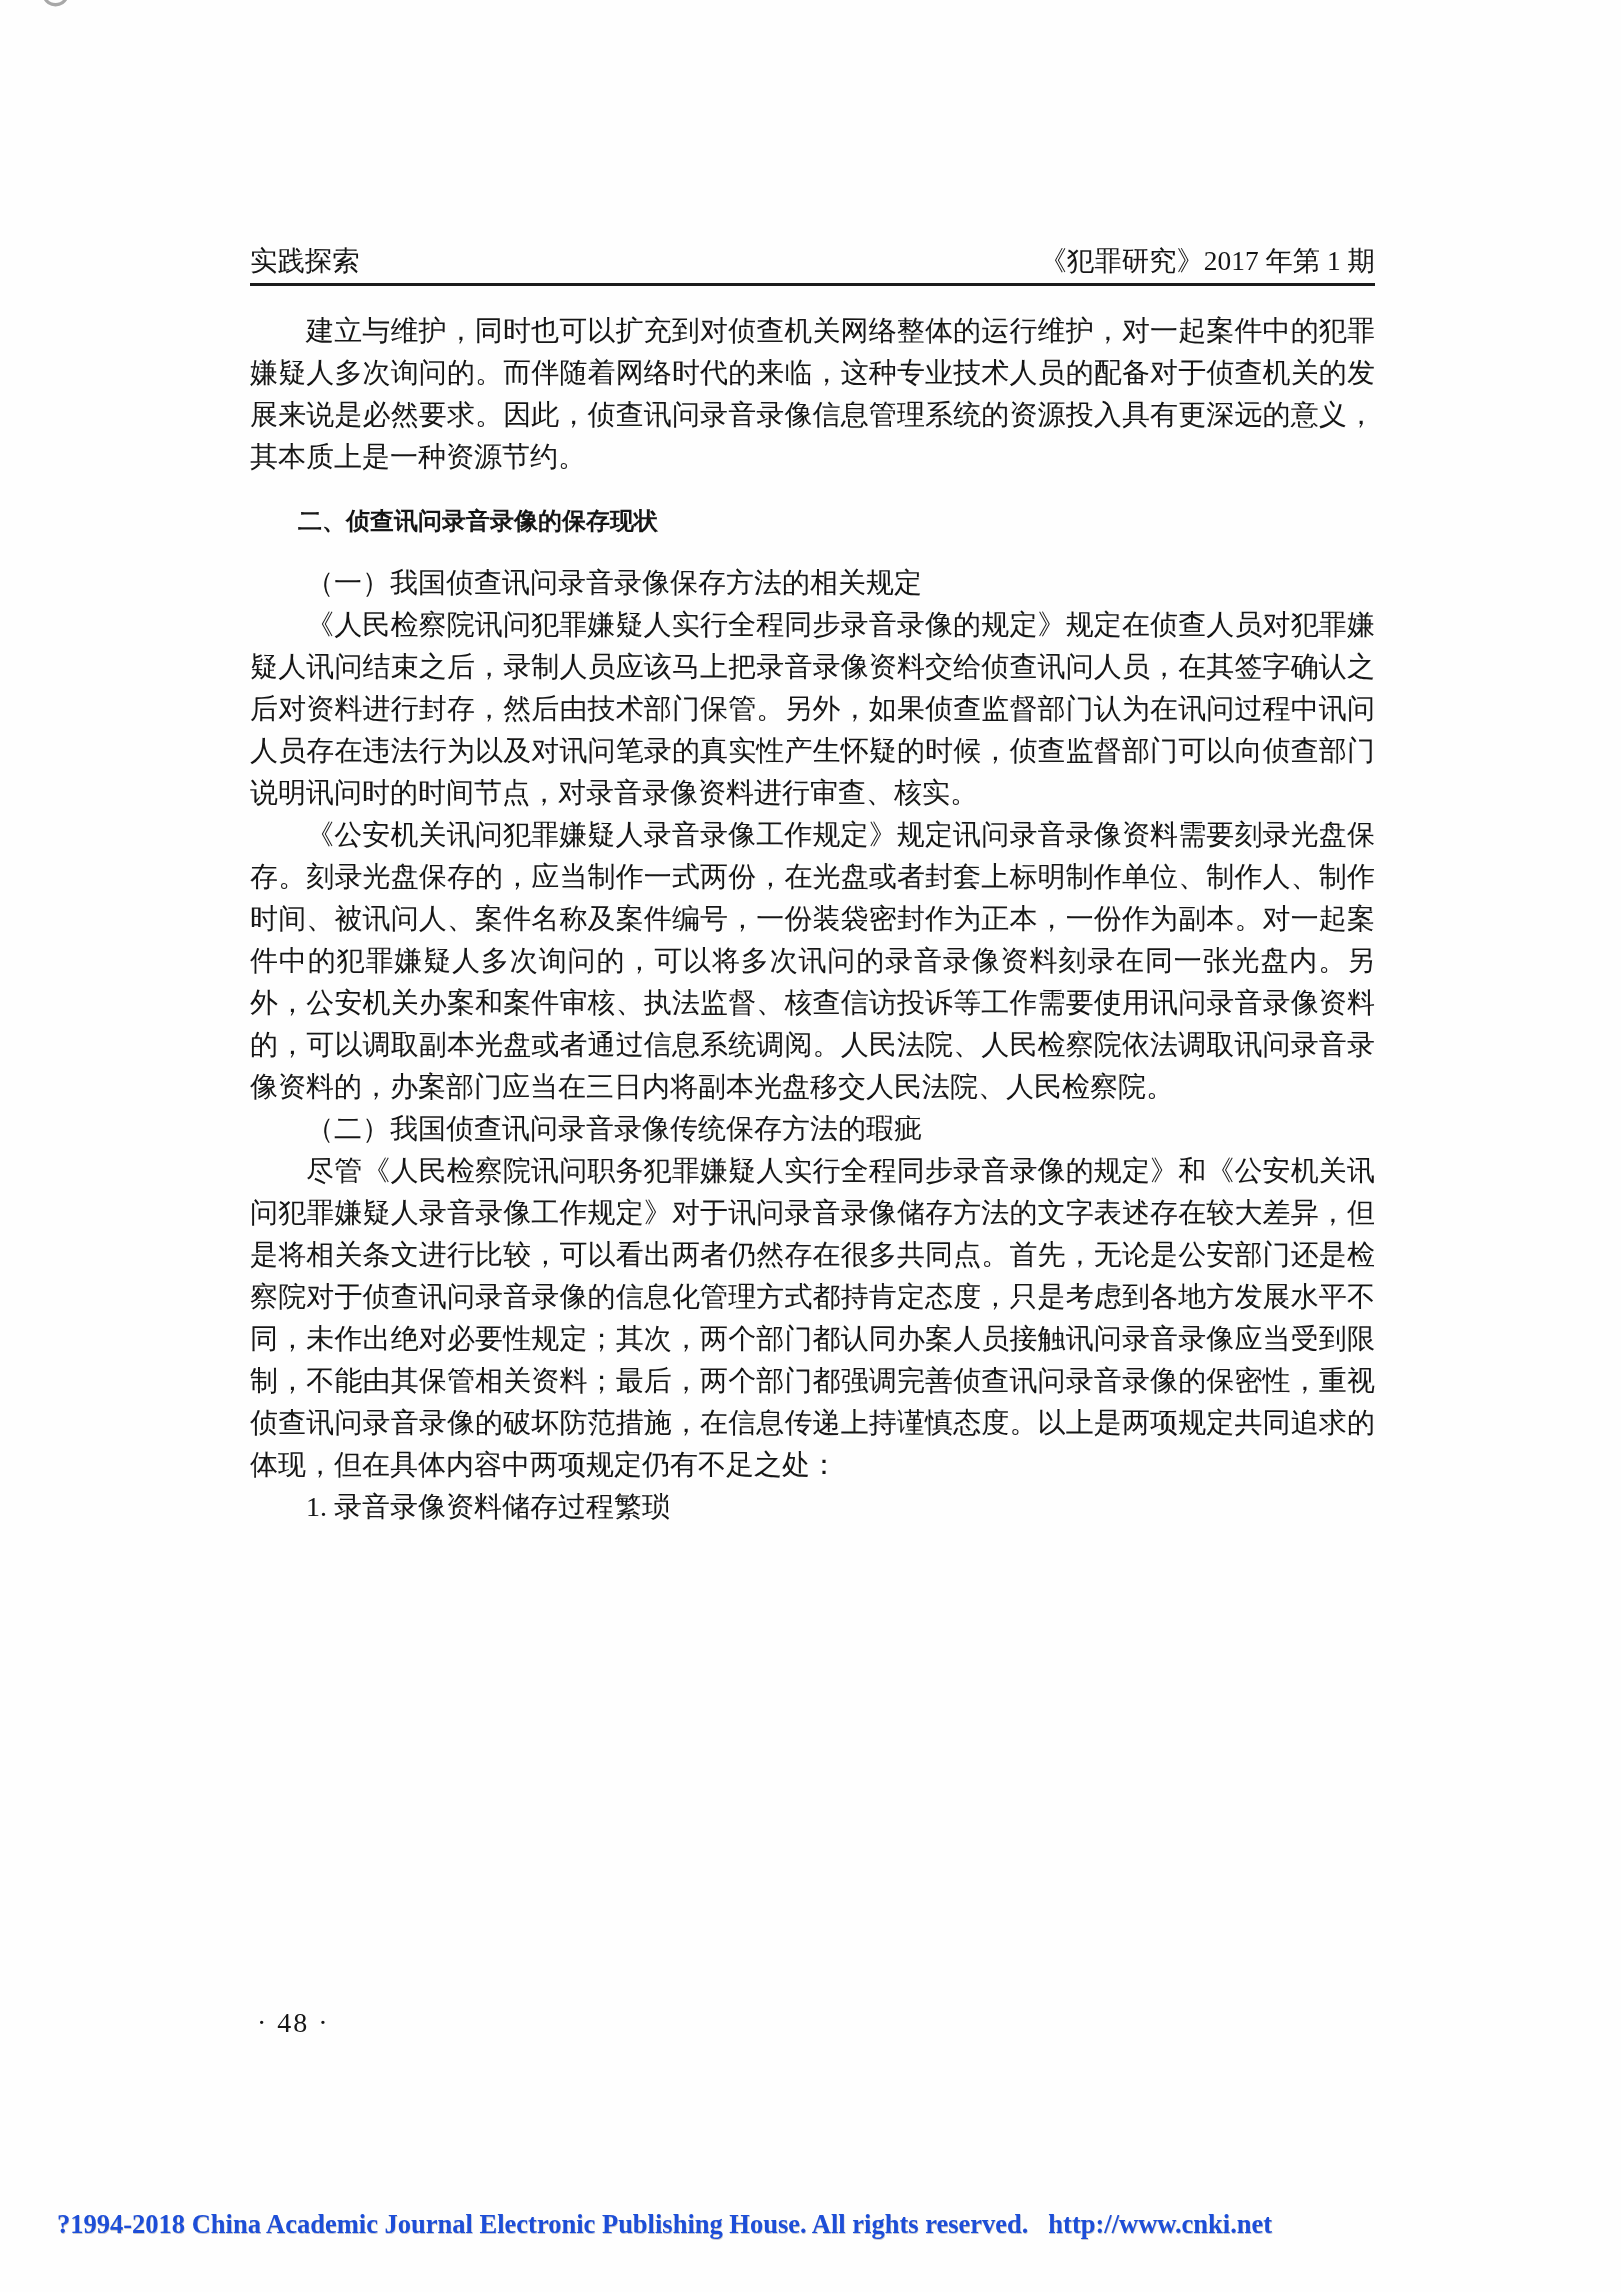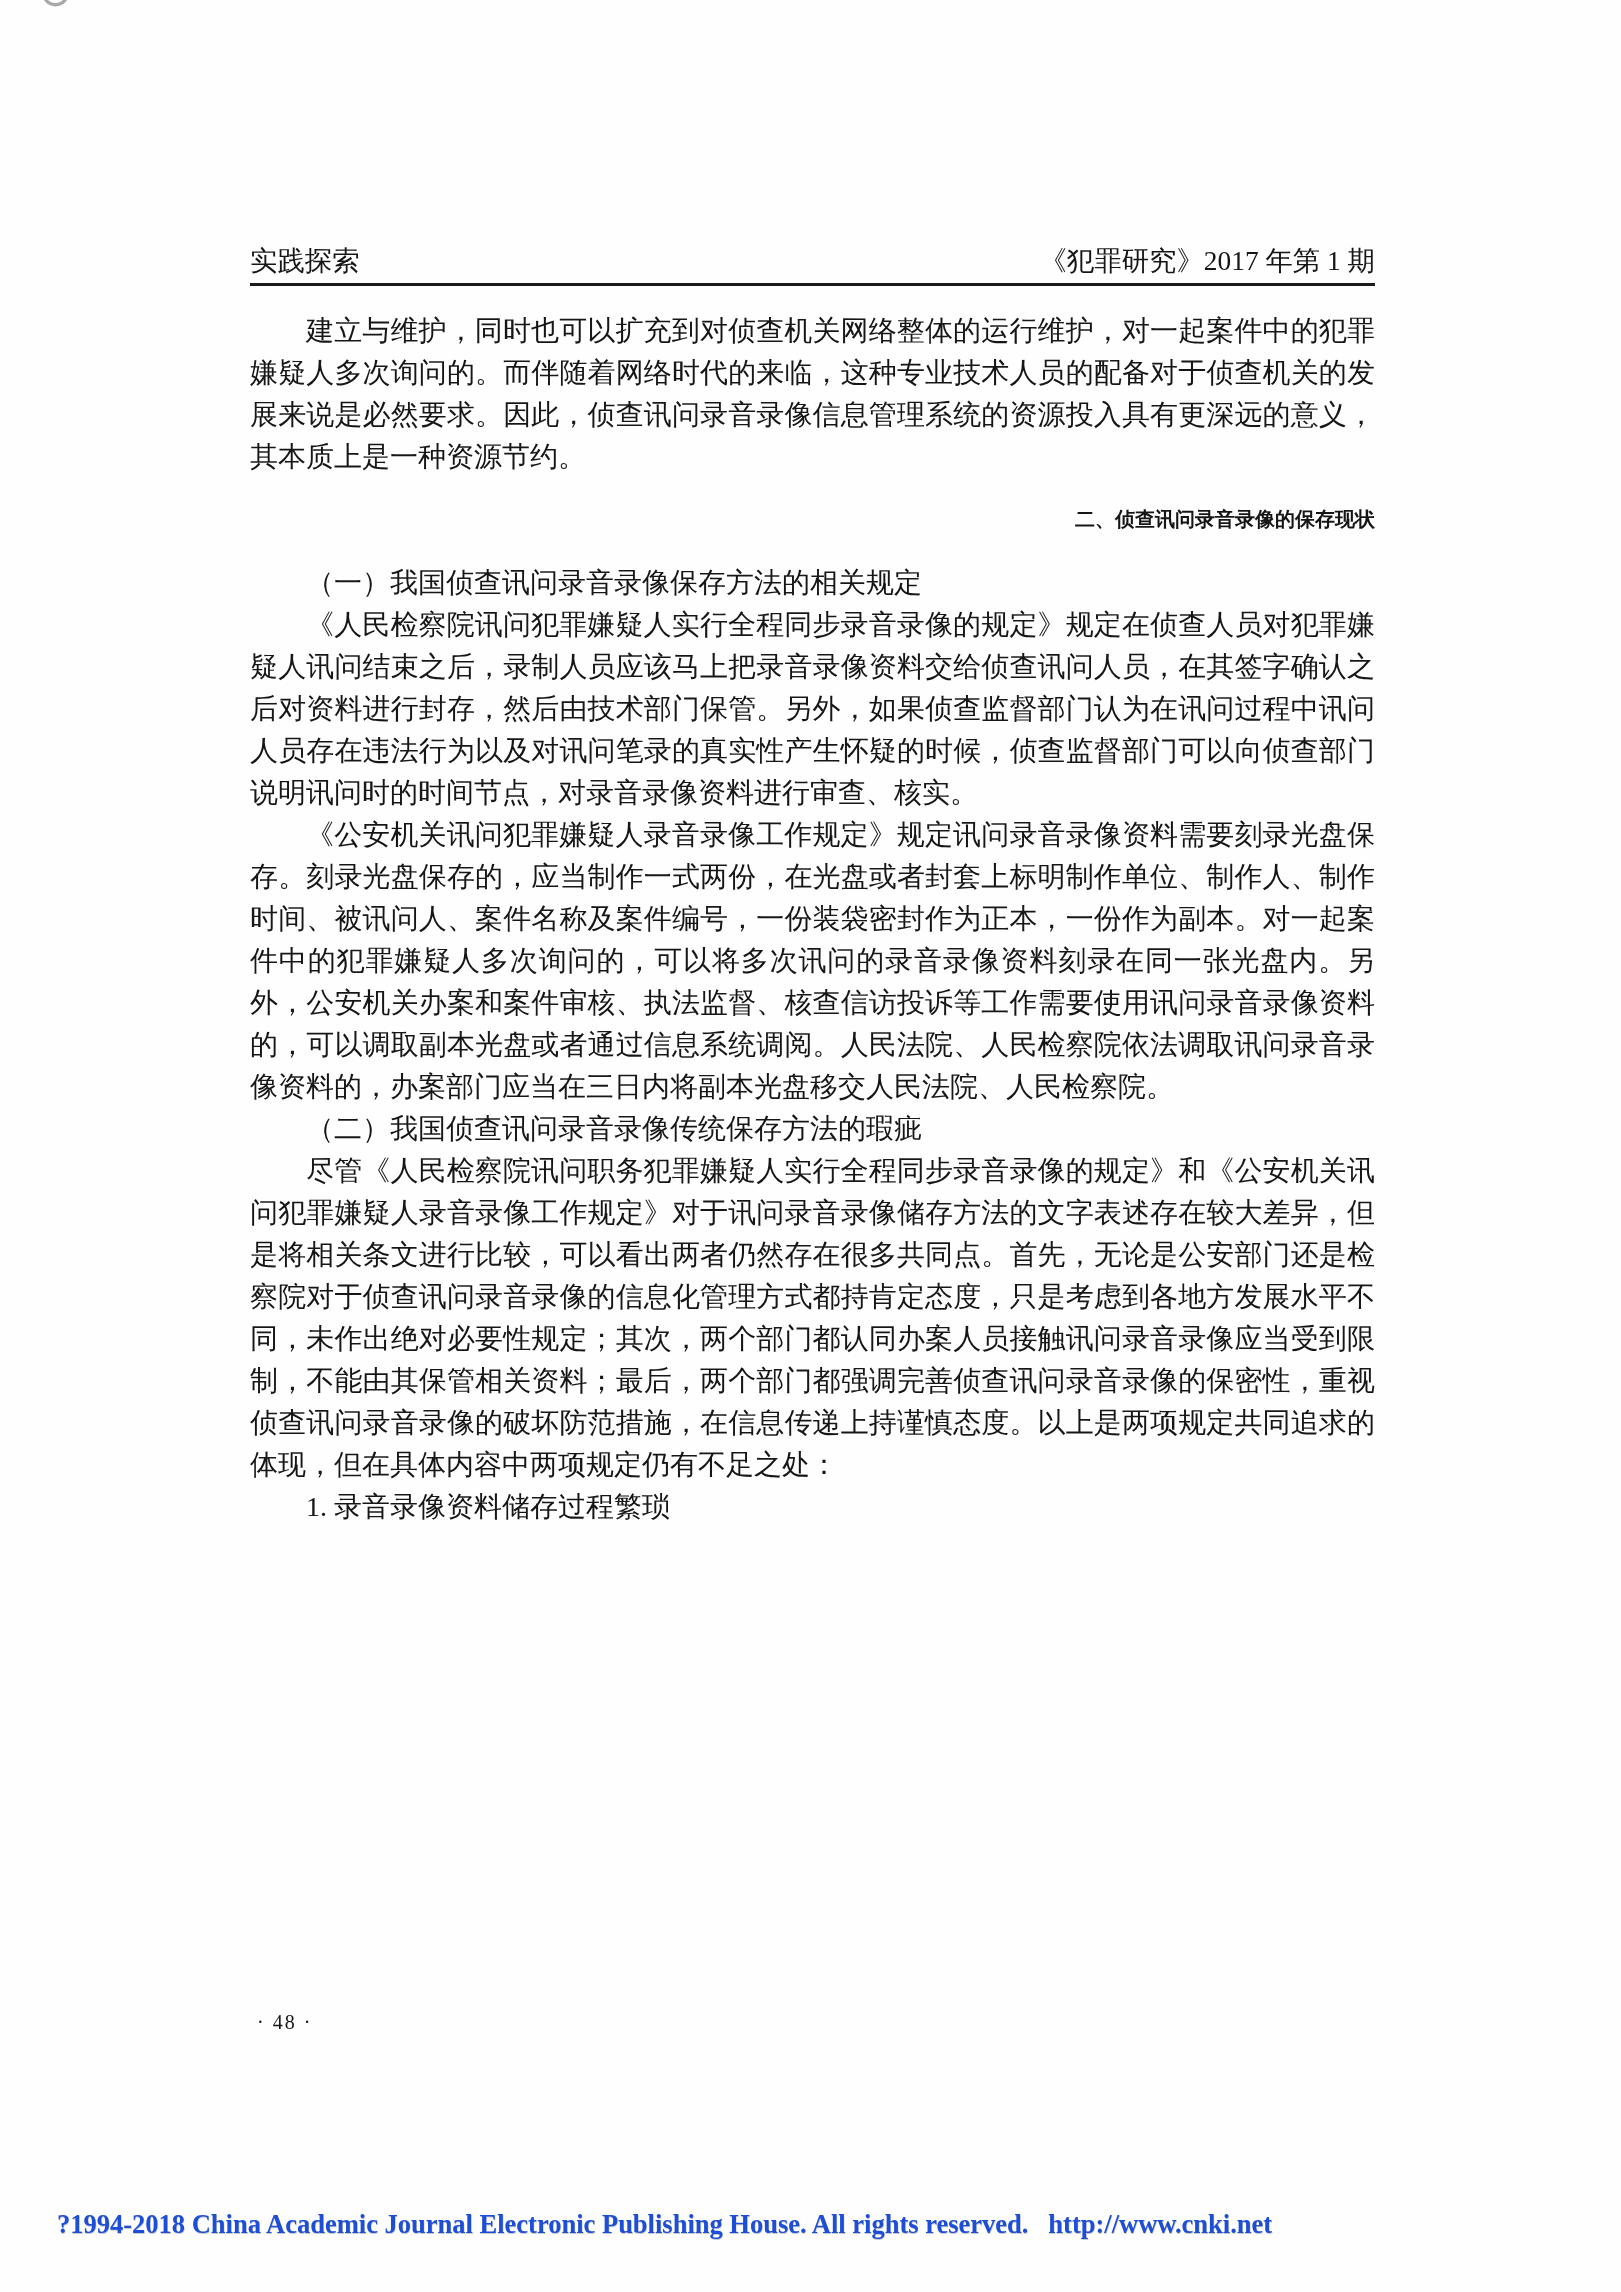--- a/index.html
+++ b/index.html
@@ -50,34 +50,34 @@
     width: 1125px;
     font-size: 28px;
     line-height: 42px;
     text-align: justify;
   }
   .content p {
     margin: 0;
     text-indent: 2em;
   }
   .sec-heading {
-    font-family: Liberation Mono, monospace;
+    font-family: Liberation Sans, sans-serif;
     font-weight: 700;
-    font-size: 20px;
+    font-size: 24px;
     line-height: 42px;
     margin: 21.6px 0 20.6px 0;
     text-indent: 2em;
-    text-align: right;
+    text-align: left;
   }
   .subhead-1 { margin-top: 11.8px !important; }
   .page-number {
     position: absolute;
     left: 257px;
     top: 2007px;
-    font-size: 20px;
+    font-size: 28px;
     line-height: 31px;
     letter-spacing: 2px;
     text-align: center;
   }
   .watermark {
     position: absolute;
     left: 57px;
     top: 2209px;
     font-size: 26.5px;
     line-height: 31px;

